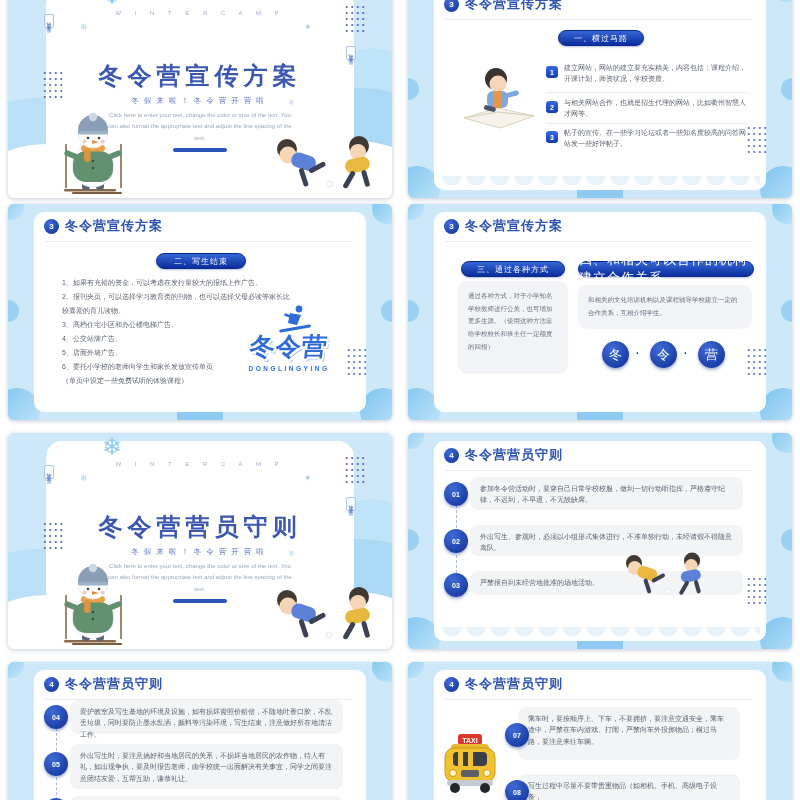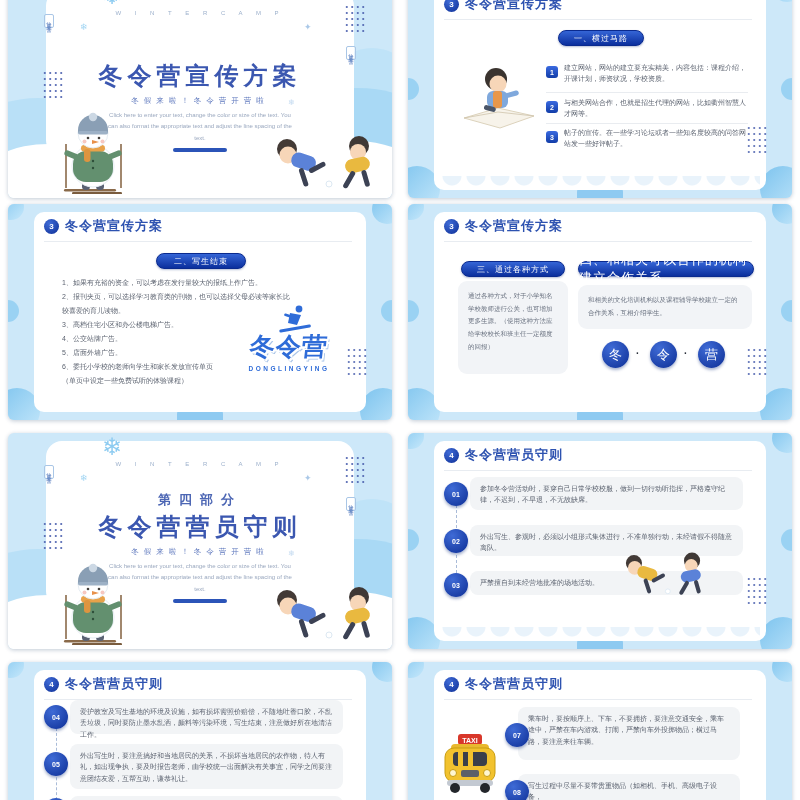--- a/index.html
+++ b/index.html
@@ -268,21 +268,20 @@
     <div class="tb" style="left:98px;top:158px;"></div>
     <div class="tb" style="left:152px;top:154px;"></div>
     <div class="tb" style="left:206px;top:158px;"></div>
     <div class="tb" style="left:260px;top:154px;"></div>
     <div class="bump" style="width:130px;height:62px;left:-24px;bottom:-8px;"></div>
     <div class="bump" style="width:150px;height:70px;left:70px;bottom:-14px;"></div>
     <div class="bump" style="width:140px;height:64px;left:180px;bottom:-10px;"></div>
     <div class="bump" style="width:150px;height:70px;right:-30px;bottom:-12px;"></div>
     <div class="tsnowrect"></div>
     <div class="twc">W I N T E R   C A M P</div>
-    <div class="tpart">第四部分</div>
     <div class="ttitle">冬令营营员守则</div>
     <div class="tsub">冬假来啦！冬令营开营啦</div>
     <div class="teng">Click here to enter your text, change the color or size of the text. You can also format the appropriate text and adjust the line spacing of the text.</div>
     <div class="tdash"></div>
     <div class="dots" style="right:26px;top:22px;width:22px;height:30px;"></div>
     <div class="dots" style="left:34px;top:88px;width:22px;height:28px;"></div>
     <div class="slabel" style="left:36px;top:32px;">快乐冬令营</div>
     <div class="slabel" style="right:36px;top:64px;">快乐冬令营</div>
     <div class="sf" style="left:94px;top:0px;font-size:24px;color:#8ccbf1;">❄</div>
     <div class="sf" style="left:72px;top:40px;font-size:9px;color:#9fd4f2;">❄</div>

